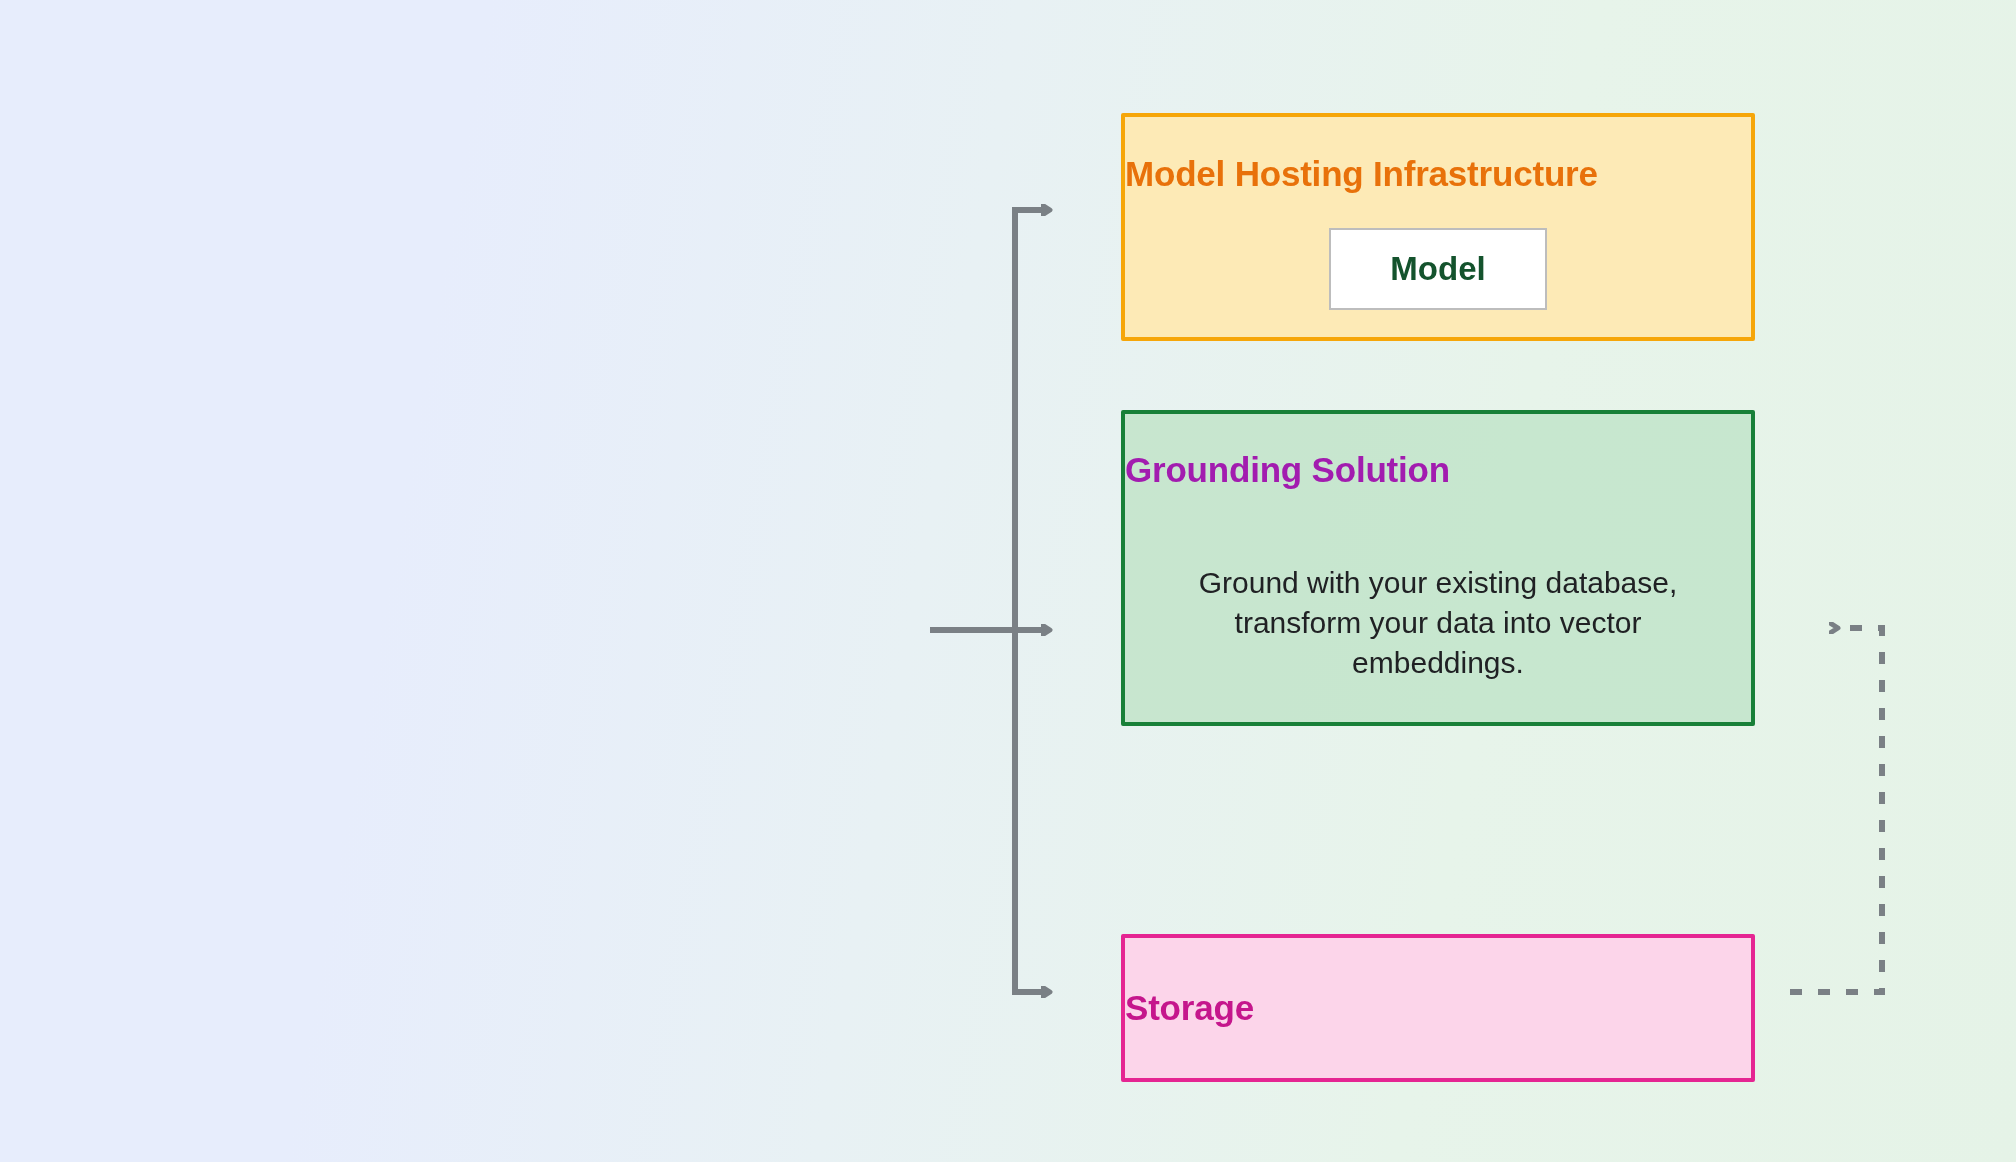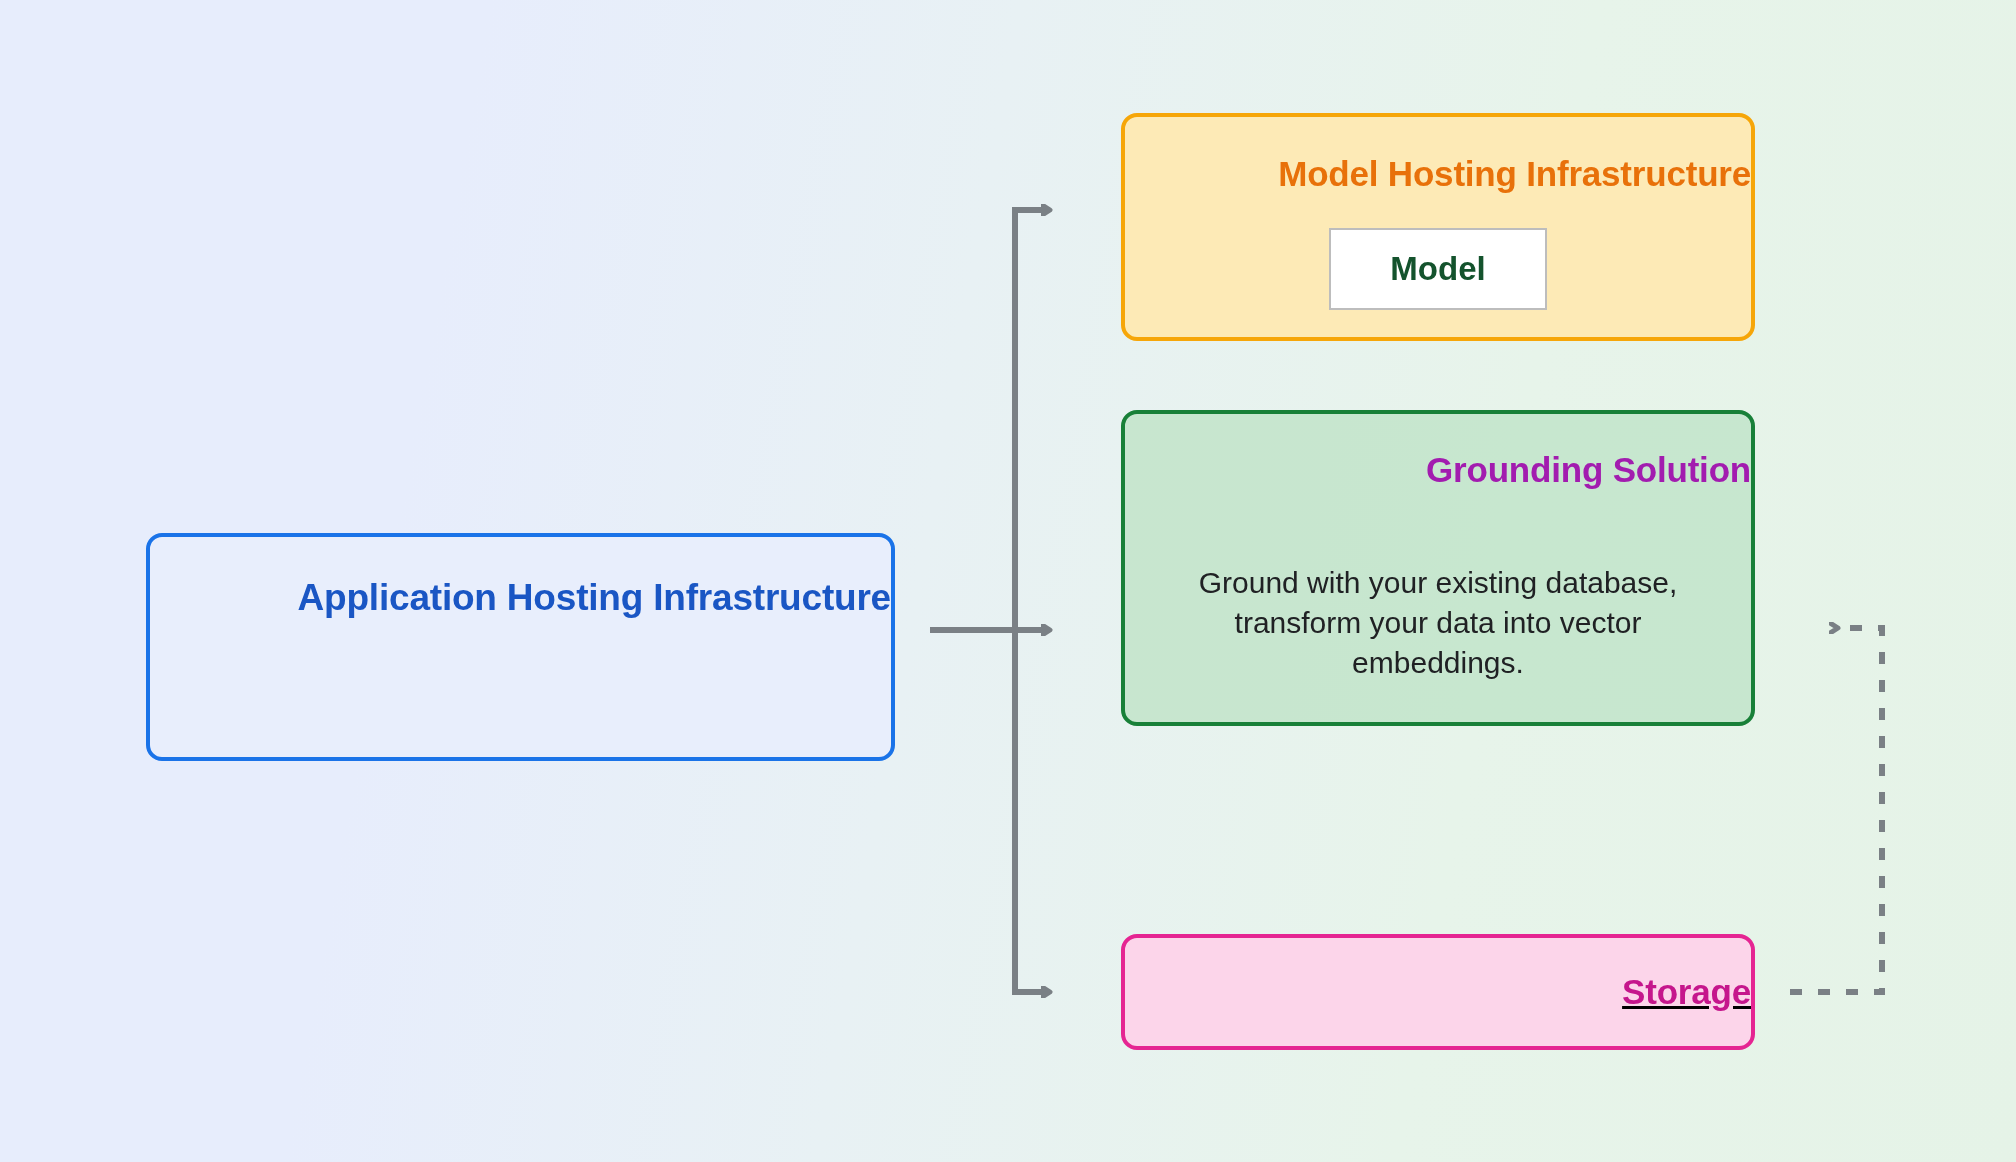--- a/index.html
+++ b/index.html
@@ -18,24 +18,24 @@
     width: 2016px;
     height: 1162px;
     background: linear-gradient(100deg, #e7edfc 0%, #e7edfc 22%, #e8f1f4 46%, #e7f4ea 72%, #e5f3e7 100%);
     overflow: hidden;
   }
 
   
   .node {
     position: absolute;
     box-sizing: border-box;
-    border-radius: 16px;
+    border-radius: 2px;
     display: flex;
     flex-direction: column;
-    align-items: flex-end;
+    align-items: flex-start;
   }
   .node-title {
     font-weight: bold;
     letter-spacing: -0.2px;
     text-align: center;
     white-space: nowrap;
   }
   .inner-chip {
     position: absolute;
     box-sizing: border-box;
@@ -147,25 +147,24 @@
     line-height: 1.33;
     text-align: center;
     pointer-events: none;
   }
 
   
   #storage {
     left: 1121px;
     top: 934px;
     width: 634px;
-    height: 116px;
+    height: 148px;
     background: #fcd5ea;
     border: 4px solid #e52592;
     justify-content: center;
-    text-decoration: underline;
   }
   #storage .node-title {
     color: #c5168c;
     font-size: 35px;
   }
 
   
   #connectors {
     position: absolute;
     left: 0;
@@ -195,23 +194,20 @@
 
     <path d="M 1015 630 L 1015 210 L 1050 210" fill="none" stroke="#7a8085" stroke-width="6" stroke-linecap="butt" stroke-linejoin="miter" marker-end="url(#arrow-right)"></path>
 
     <path d="M 1015 630 L 1050 630" fill="none" stroke="#7a8085" stroke-width="6" stroke-linecap="butt" marker-end="url(#arrow-right)"></path>
 
     <path d="M 1015 630 L 1015 992 L 1050 992" fill="none" stroke="#7a8085" stroke-width="6" stroke-linecap="butt" stroke-linejoin="miter" marker-end="url(#arrow-right)"></path>
 
     <path d="M 1790 992 L 1882 992 L 1882 628 L 1838 628" fill="none" stroke="#7a8085" stroke-width="6" stroke-dasharray="12 16" stroke-linecap="butt" stroke-linejoin="miter" marker-end="url(#arrow-left)"></path>
   </svg>
 
-  <div class="node" id="app-host">
-    <div class="node-title">Application Hosting Infrastructure</div>
-  </div>
 
   <div class="node" id="model-host">
     <div class="node-title">Model Hosting Infrastructure</div>
   </div>
   <div class="inner-chip" id="model-chip">
     <span class="chip-label">Model</span>
   </div>
 
   <div class="node" id="grounding">
     <div class="node-title">Grounding Solution</div>

